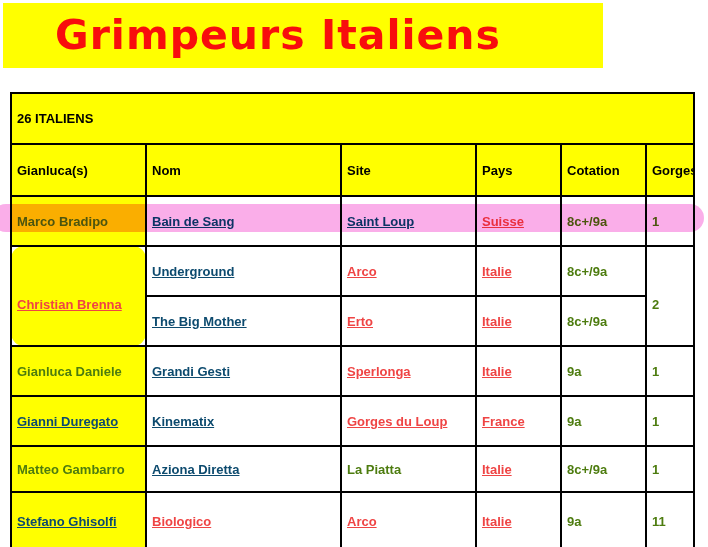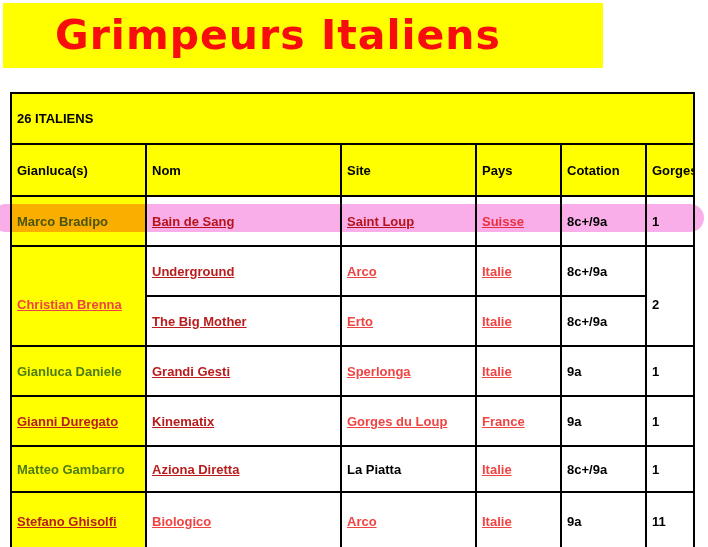--- a/index.html
+++ b/index.html
@@ -65,26 +65,27 @@
   }
   th.colhdr {
     color: #fb0808;
     background: #ffff00;
     font-weight: bold;
   }
   td.grimpeur-cell { background: #ffff00; }
   td.span-top {
     vertical-align: top;
     padding-top: 17px;
+    border-radius: 13px;
   }
 
   .red   { color: #4d7c0f; }
-  .plain { color: #000000; }
+  .plain { color: #4d7c0f; }
   .link  { color: #ef4444; text-decoration: underline; }
-  .vlink { color: #b91c1c; text-decoration: underline; }
+  .vlink { color: #0c4a6e; text-decoration: underline; }
 
   
   .highlighter {
     position: absolute;
     left: -8px; top: 204px;
     width: 712px; height: 28px;
     background: #f9a0e6;
     mix-blend-mode: multiply;
     opacity: 0.85;
     border-radius: 14px;

